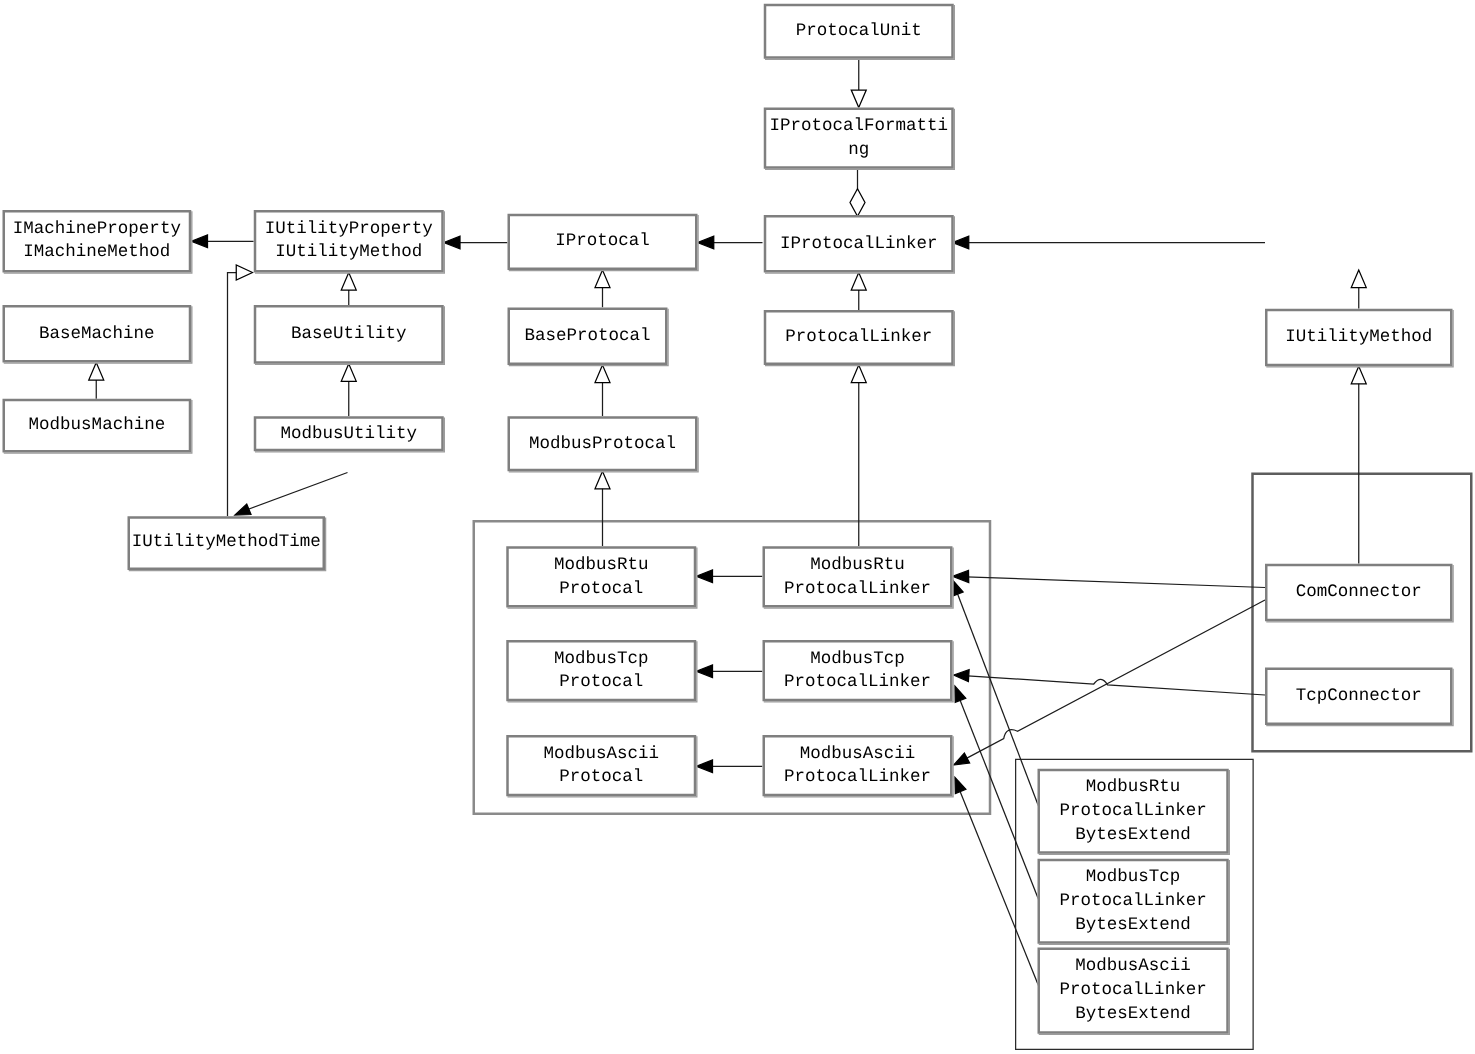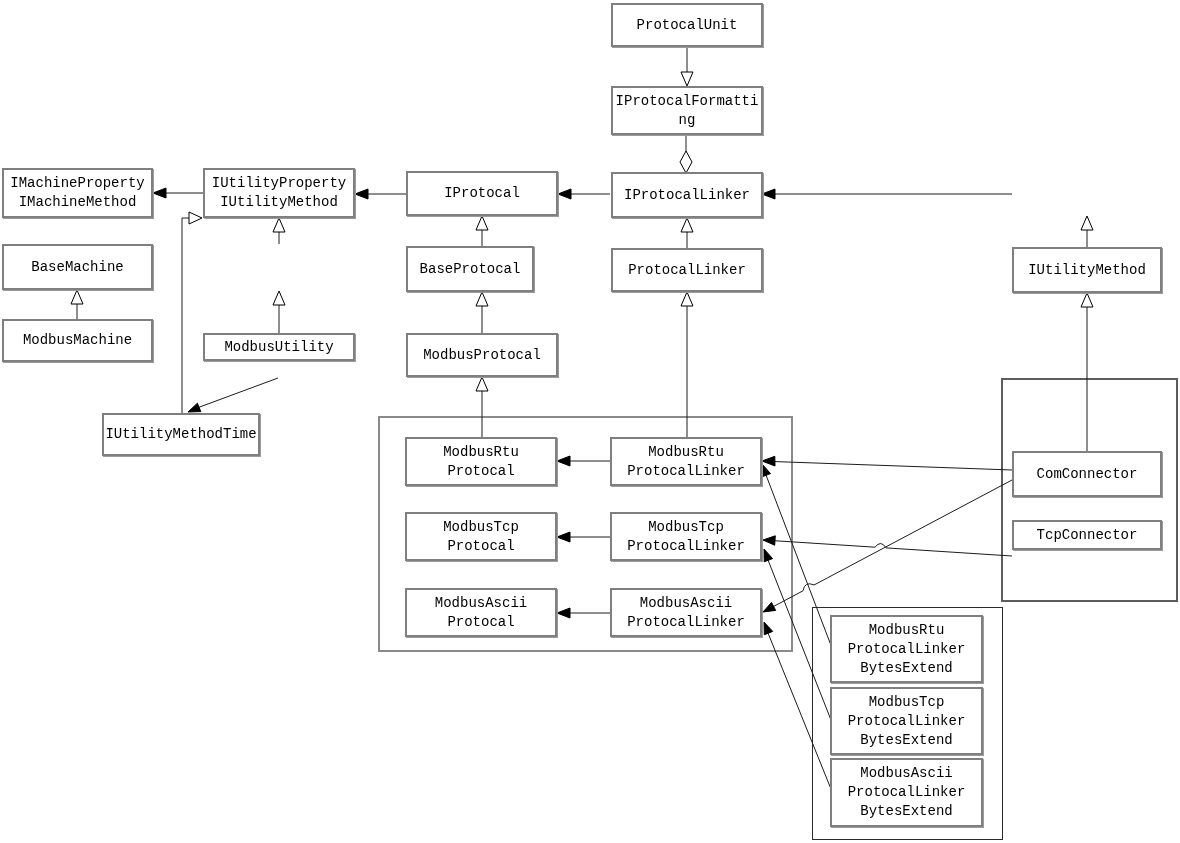--- a/index.html
+++ b/index.html
@@ -161,32 +161,33 @@
 ng</div>
   <div class="node" style="left:611px;top:172px;width:152px;height:46px">IProtocalLinker</div>
   <div class="node" style="left:611px;top:248px;width:152px;height:44px">ProtocalLinker</div>
 
   <div class="node" style="left:406px;top:171px;width:152px;height:45px">IProtocal</div>
   <div class="node" style="left:406px;top:246px;width:128px;height:46px">BaseProtocal</div>
   <div class="node" style="left:406px;top:333px;width:152px;height:44px">ModbusProtocal</div>
 
   <div class="node" style="left:203px;top:168px;width:152px;height:50px">IUtilityProperty
 IUtilityMethod</div>
+  <div class="node" style="left:203px;top:244px;width:152px;height:47px">BaseUtility</div>
   <div class="node" style="left:203px;top:333px;width:152px;height:28px">ModbusUtility</div>
 
   <div class="node" style="left:2px;top:168px;width:151px;height:50px">IMachineProperty
 IMachineMethod</div>
   <div class="node" style="left:2px;top:244px;width:151px;height:46px">BaseMachine</div>
   <div class="node" style="left:2px;top:319px;width:151px;height:43px">ModbusMachine</div>
 
   <div class="node" style="left:102px;top:413px;width:158px;height:43px">IUtilityMethodTime</div>
 
   <div class="node" style="left:1012px;top:247px;width:150px;height:46px">IUtilityMethod</div>
   <div class="node" style="left:1012px;top:451px;width:150px;height:46px">ComConnector</div>
-  <div class="node" style="left:1012px;top:520px;width:150px;height:30px">TcpConnector</div>
+  <div class="node" style="left:1012px;top:534px;width:150px;height:46px">TcpConnector</div>
 
   <div class="node" style="left:405px;top:437px;width:152px;height:49px">ModbusRtu
 Protocal</div>
   <div class="node" style="left:610px;top:437px;width:152px;height:49px">ModbusRtu
 ProtocalLinker</div>
   <div class="node" style="left:405px;top:512px;width:152px;height:49px">ModbusTcp
 Protocal</div>
   <div class="node" style="left:610px;top:512px;width:152px;height:49px">ModbusTcp
 ProtocalLinker</div>
   <div class="node" style="left:405px;top:588px;width:152px;height:49px">ModbusAscii

